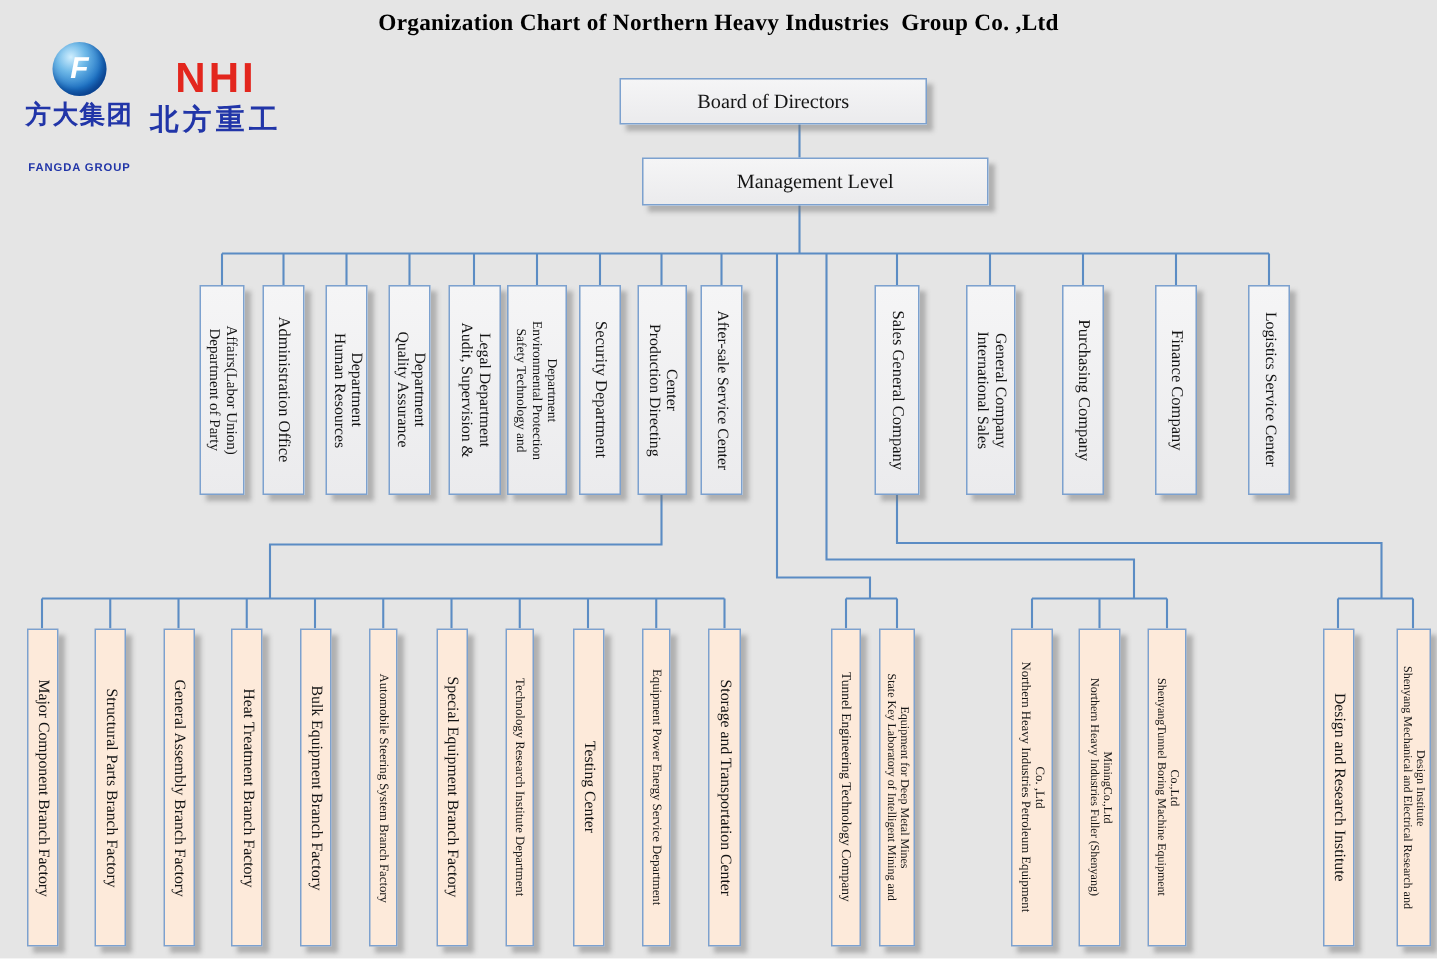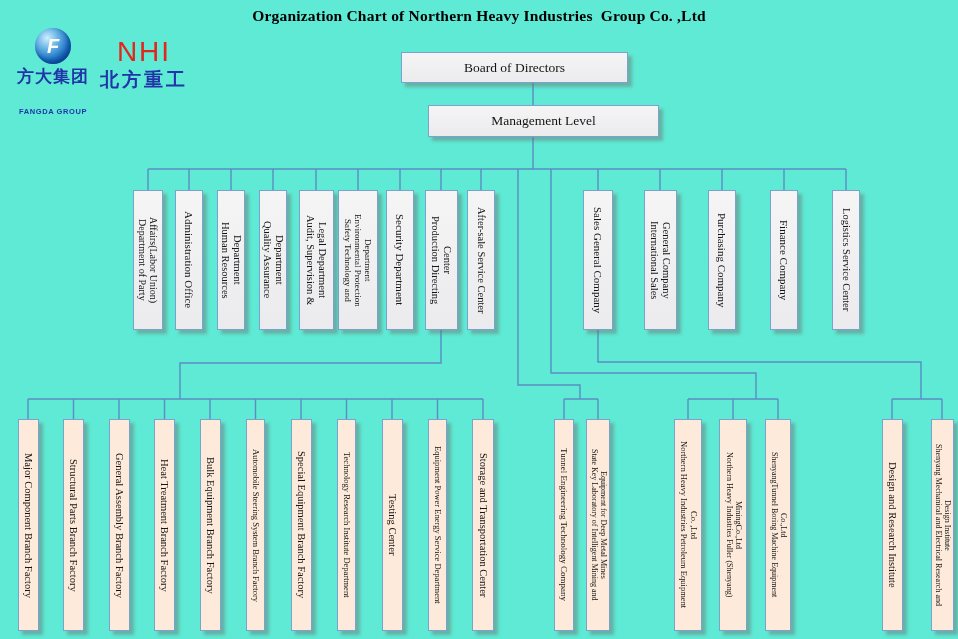--- a/index.html
+++ b/index.html
@@ -1,36 +1,36 @@
 <!DOCTYPE html>
 <html style="--line: #5b8cc4; --border: #7ca1cf; --fill-upper: #f2f2f3; --fill-lower: #fdeada; --brand-blue: #2135a8; --nhi-red: #e3261d;"><head>
 <meta charset="utf-8">
 <style>
   :root{
     --line:#5b8cc4; --border:#7ca1cf; --fill-upper:#f2f2f3; --fill-lower:#fdeada;
     --brand-blue:#2135a8; --nhi-red:#e3261d;
   }
   html,body{margin:0;padding:0;background:#ffffff;}
-  .page{position:relative;width:958px;height:639px;background:#5eead4;overflow:hidden;
+  .page{position:relative;width:958px;height:639px;background:#e5e5e5;overflow:hidden;
         font-family:"Liberation Serif","DejaVu Serif",serif;}
   .title{position:absolute;left:0;top:7px;width:958px;text-align:center;
          font-size:15.5px;font-weight:bold;color:#000;white-space:pre;letter-spacing:.2px;}
   
   .logo-fangda{position:absolute;left:14px;top:28px;width:78px;text-align:center;
                font-family:"Liberation Sans","DejaVu Sans",sans-serif;}
   .sphere{width:36px;height:36px;border-radius:50%;margin:0 auto;
           background:radial-gradient(circle at 34% 28%, #cfeefe 0%, #6fb9e8 28%, #1d72c4 62%, #0a3f96 100%);
           display:flex;align-items:center;justify-content:center;
           color:#fff;font-weight:bold;font-size:20px;font-style:italic;
           box-shadow:inset -2px -3px 5px rgba(0,40,110,.55);}
   .fangda-cn{color:var(--brand-blue);font-weight:900;font-size:17px;letter-spacing:1px;margin-top:1px;text-align:center;}
   .fangda-en{color:var(--brand-blue);font-weight:bold;font-size:7.5px;letter-spacing:.6px;margin-top:19px;}
   .logo-nhi{position:absolute;left:94px;top:38px;width:100px;text-align:center;
             font-family:"Liberation Sans","DejaVu Sans",sans-serif;}
-  .nhi-en{color:var(--nhi-red);font-weight:400;font-size:28px;line-height:28px;letter-spacing:2px;}
+  .nhi-en{color:var(--nhi-red);font-weight:700;font-size:28px;line-height:28px;letter-spacing:2px;}
   .nhi-cn{color:var(--brand-blue);font-weight:900;font-size:19px;letter-spacing:3px;margin-top:1px;}
   
   .connectors{position:absolute;left:0;top:0;width:958px;height:639px;}
   .connectors path{stroke:var(--line);stroke-width:1.4;fill:none;}
   
   .hbox,.vbox{position:absolute;display:flex;align-items:center;justify-content:center;
       border:1.5px solid var(--border);box-sizing:border-box;
       box-shadow:4px 4px 3px rgba(110,110,110,.45);color:#141414;}
   .hbox{background:linear-gradient(#f5f5f6,#ebebed);font-size:13.5px;}
   .upper{background:linear-gradient(#f5f5f6,#ebebed);}
@@ -96,21 +96,21 @@
       <path d="M688 399H778"></path>
       <path d="M688 399V419"></path>
       <path d="M733 399V419"></path>
       <path d="M778 399V419"></path>
       <path d="M598 330V362H921V399"></path>
       <path d="M892 399H942"></path>
       <path d="M892 399V419"></path>
       <path d="M942 399V419"></path>
     </svg>
 
-  <div class="hbox" style="left:401px;top:52px;width:227px;height:31px;">Board of Directors</div>
+  <div class="hbox" style="left:413px;top:52px;width:205px;height:31px;">Board of Directors</div>
   <div class="hbox" style="left:428px;top:105px;width:231px;height:32px;">Management Level</div>
 <div class="vbox upper" style="left: 133px; top: 190px; width: 30px; height: 140px;">
       <span class="vtext" style="font-size: 10px; max-height: 134px;">Department of Party Affairs(Labor Union)</span>
     </div>
     <div class="vbox upper" style="left: 175px; top: 190px; width: 28px; height: 140px;">
       <span class="vtext" style="font-size: 11px; max-height: 134px;">Administration Office</span>
     </div>
     <div class="vbox upper" style="left: 217px; top: 190px; width: 28px; height: 140px;">
       <span class="vtext" style="font-size: 10.5px; max-height: 110px;">Human Resources Department</span>
     </div>

